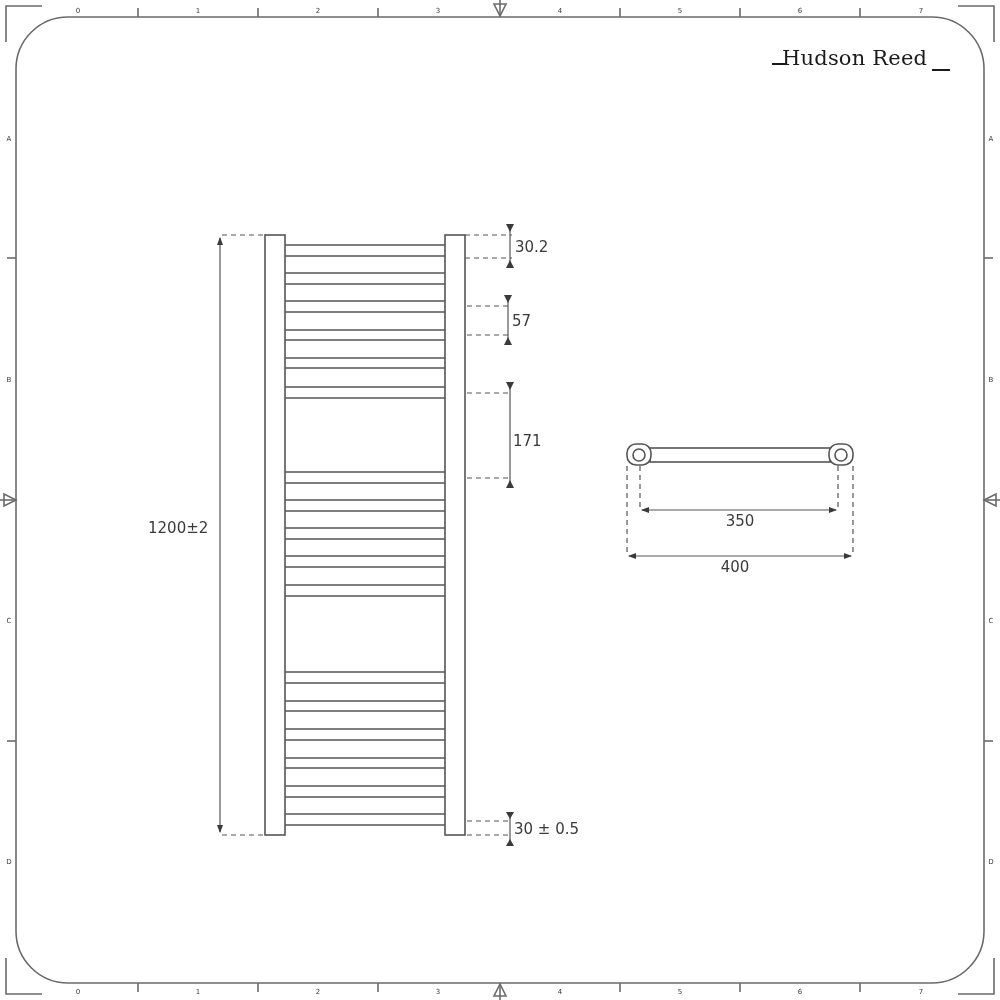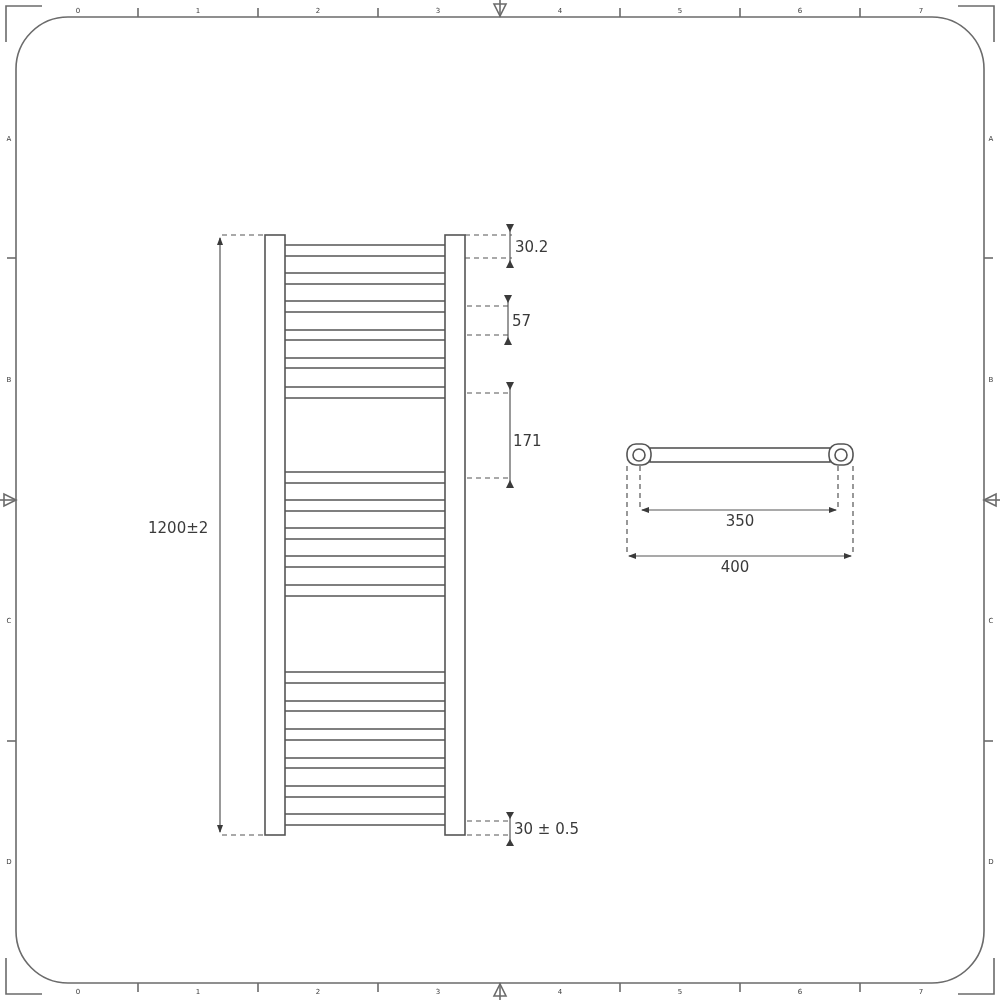--- a/index.html
+++ b/index.html
@@ -197,13 +197,18 @@
     </g>
     <text x="740" y="526" font-size="15" class="lbl" text-anchor="middle">350</text>
     <g stroke="#555555" stroke-width="1.2" fill="none">
       <line x1="627" y1="466" x2="627" y2="556" stroke-dasharray="5,4"></line>
       <line x1="853" y1="466" x2="853" y2="556" stroke-dasharray="5,4"></line>
       <line x1="629" y1="556" x2="851" y2="556" marker-end="url(#arr)" marker-start="url(#arrS)"></line>
     </g>
     <text x="735" y="572" font-size="15" class="lbl" text-anchor="middle">400</text>
   </svg>
 
+  <div class="brand">
+    <div class="brand-line-l"></div>
+    <div class="brand-text">Hudson Reed</div>
+    <div class="brand-line-r"></div>
+  </div>
 </div>
 
 </body></html>

